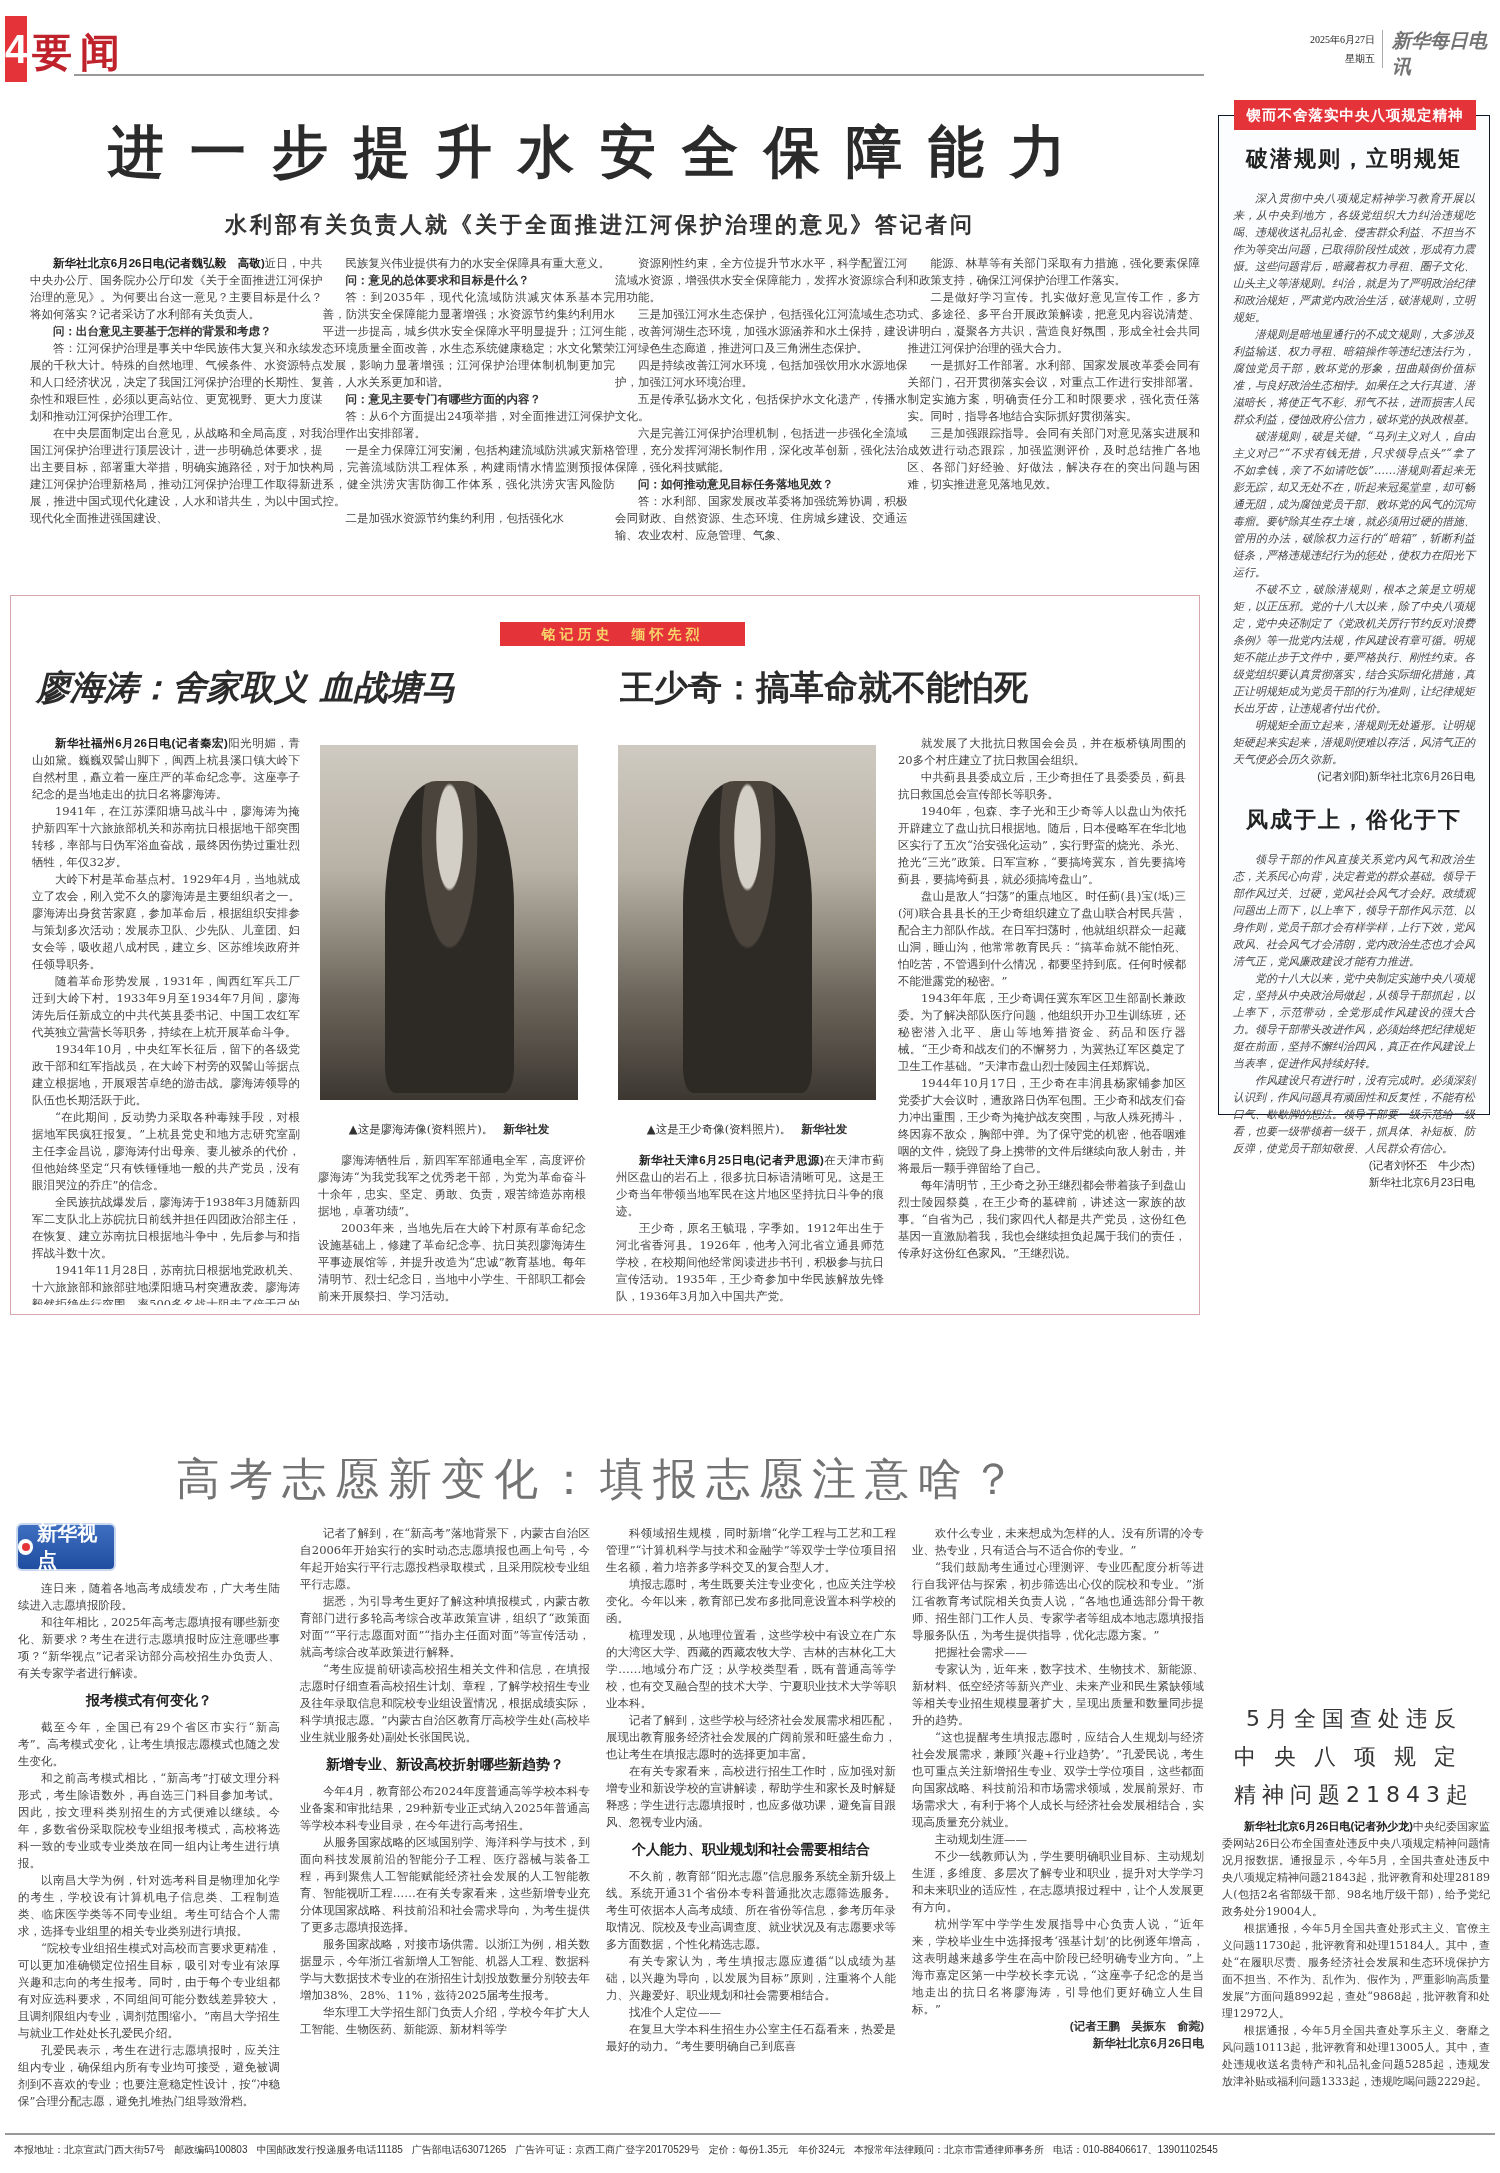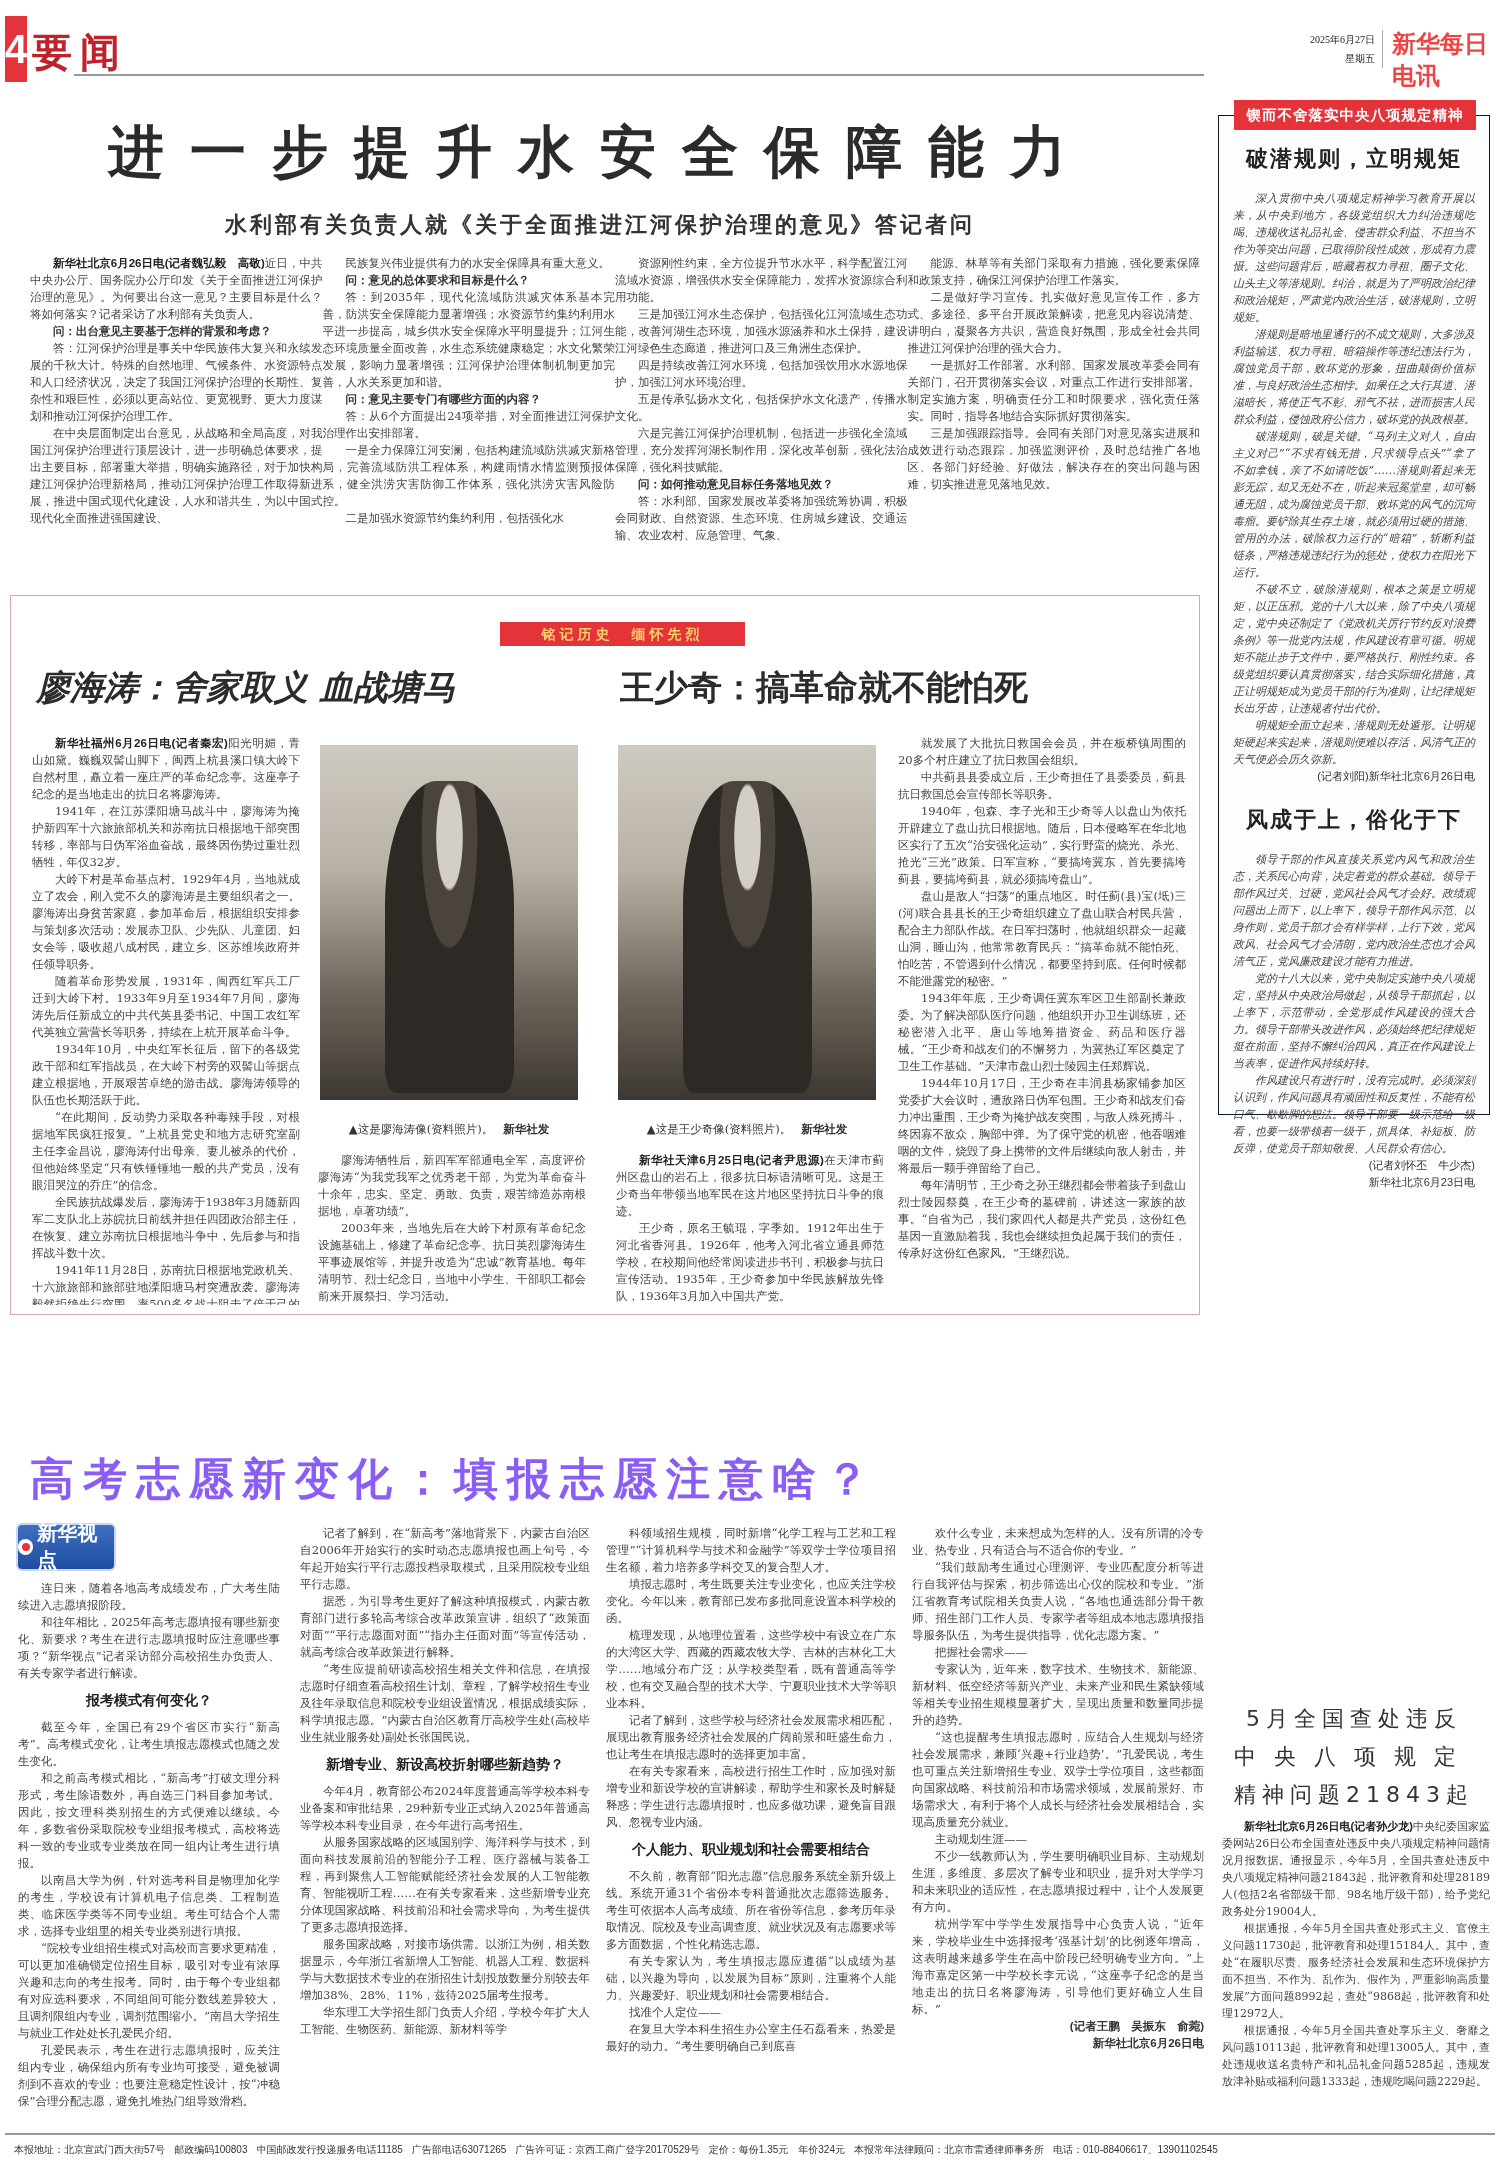--- a/index.html
+++ b/index.html
@@ -10,21 +10,21 @@
 
   
   .masthead { position: absolute; left: 0; top: 0; width: 1500px; height: 80px; }
   .page-num { position: absolute; left: 5px; top: 16px; width: 22px; height: 66px; background: #e5333a; color: #fff;
     font-family: "Liberation Sans", sans-serif; font-weight: bold; font-size: 40px; line-height: 66px; text-align: center; }
   .section-name { position: absolute; left: 32px; top: 24px; font-size: 40px; color: #c0222c; letter-spacing: 8px; font-weight: bold; line-height: 56px; }
   .mast-rule { position: absolute; left: 74px; top: 74px; width: 1130px; height: 2px; background: #999; }
   .mast-date { position: absolute; left: 1180px; top: 30px; text-align: right; width: 280px; font-family: Liberation Serif, serif; font-size: 10px; color: #222; line-height: 19px; }
   .mast-date .weekday { display: block; }
   .mast-sep { position: absolute; left: 1462px; top: 30px; width: 1px; height: 38px; background: #aaa; }
-  .mast-brand { position: absolute; left: 1400px; top: 28px; width: 96px; font-size: 24px; color: #ef4444; font-weight: bold; }
+  .mast-brand { position: absolute; left: 1400px; top: 28px; width: 96px; font-size: 19px; color: #737373; font-weight: bold; font-style: italic; }
 
   
   .lead-title { position: absolute; left: 30px; top: 115px; width: 1140px; text-align: center; font-family: "DejaVu Sans", sans-serif; font-weight: bold; font-size: 56px; letter-spacing: 26px; color: #2b2b2b; }
   .lead-sub { position: absolute; left: 30px; top: 210px; width: 1140px; text-align: center; font-family: "DejaVu Sans", sans-serif; font-size: 22px; letter-spacing: 3px; color: #333; }
   .cols { position: absolute; display: flex; }
   .col { flex: 1; font-size: 11.5px; line-height: 17px; color: #444; text-align: justify; overflow: hidden; }
   .col p { text-indent: 2em; margin: 0; }
   .col .dateline { font-family: "Liberation Sans", sans-serif; font-weight: bold; color: #222; }
   .col .q { font-weight: bold; color: #333; }
   .col .byline { text-align: right; font-family: "Liberation Sans", sans-serif; font-weight: bold; color: #333; text-indent: 0; }
@@ -40,21 +40,21 @@
   
   .hist-box { position: absolute; left: 10px; top: 595px; width: 1190px; height: 720px; border: 1px solid #d8a7ac; }
   .hist-tag { position: absolute; left: 500px; top: 590px; width: 245px; height: 24px; background: #e5333a; color: #f7d36a; font-family: "Liberation Sans", sans-serif; font-weight: bold; font-size: 14px; line-height: 24px; text-align: center; letter-spacing: 4px; margin-top: 32px; }
   .hist-title { position: absolute; top: 665px; font-family: "DejaVu Sans", sans-serif; font-size: 34px; color: #2b2b2b; font-weight: bold; }
   .photo { position: absolute; background: linear-gradient(180deg, #cfcac1 0%, #b8b2a6 35%, #6d665c 70%, #3c3731 100%); }
   .photo .figure { position: absolute; left: 25%; top: 10%; width: 50%; height: 88%; border-radius: 40% 40% 8% 8%; background: radial-gradient(ellipse at 50% 18%, #d4cfc6 0 14%, #4a443d 15% 30%, #2d2924 31% 100%); }
   .caption { position: absolute; font-size: 11.5px; color: #333; text-align: center; }
   .caption .credit { font-family: "Liberation Sans", sans-serif; font-weight: bold; margin-left: 10px; }
 
   
-  .gk-title { position: absolute; left: 30px; top: 1450px; width: 1140px; font-family: "DejaVu Sans", sans-serif; font-weight: bold; font-size: 44px; letter-spacing: 9px; color: #8b5cf6; }
+  .gk-title { position: absolute; left: 30px; top: 1450px; width: 1140px; text-align: center; font-family: "DejaVu Sans", sans-serif; font-weight: normal; font-size: 44px; letter-spacing: 9px; color: #737373; }
   .xhsd-logo { position: absolute; left: 18px; top: 1525px; width: 96px; height: 44px; background: linear-gradient(180deg, #3f6fc0, #1f4da0); border-radius: 4px; color: #fff; font-family: "Liberation Sans", sans-serif; font-weight: bold; font-size: 20px; display: flex; align-items: center; justify-content: center; gap: 4px; box-shadow: 0 0 0 2px #c8d6ee; }
   .xhsd-logo .cam { width: 16px; height: 16px; border-radius: 50%; background: #fff; position: relative; }
   .xhsd-logo .cam::after { content: ""; position: absolute; left: 4px; top: 4px; width: 8px; height: 8px; border-radius: 50%; background: #e5333a; }
   .subhead { font-family: "Liberation Sans", sans-serif; font-weight: bold; font-size: 14px; text-align: center; color: #222; margin: 10px 0; text-indent: 0 !important; }
 
   
   .footer-rule { position: absolute; left: 5px; top: 2133px; width: 1490px; height: 2px; background: #999; }
   .footer { position: absolute; left: 14px; top: 2143px; width: 1480px; font-family: "Liberation Sans", sans-serif; font-size: 10px; color: #333; white-space: nowrap; }
   .footer span { margin-right: 9px; }
 

